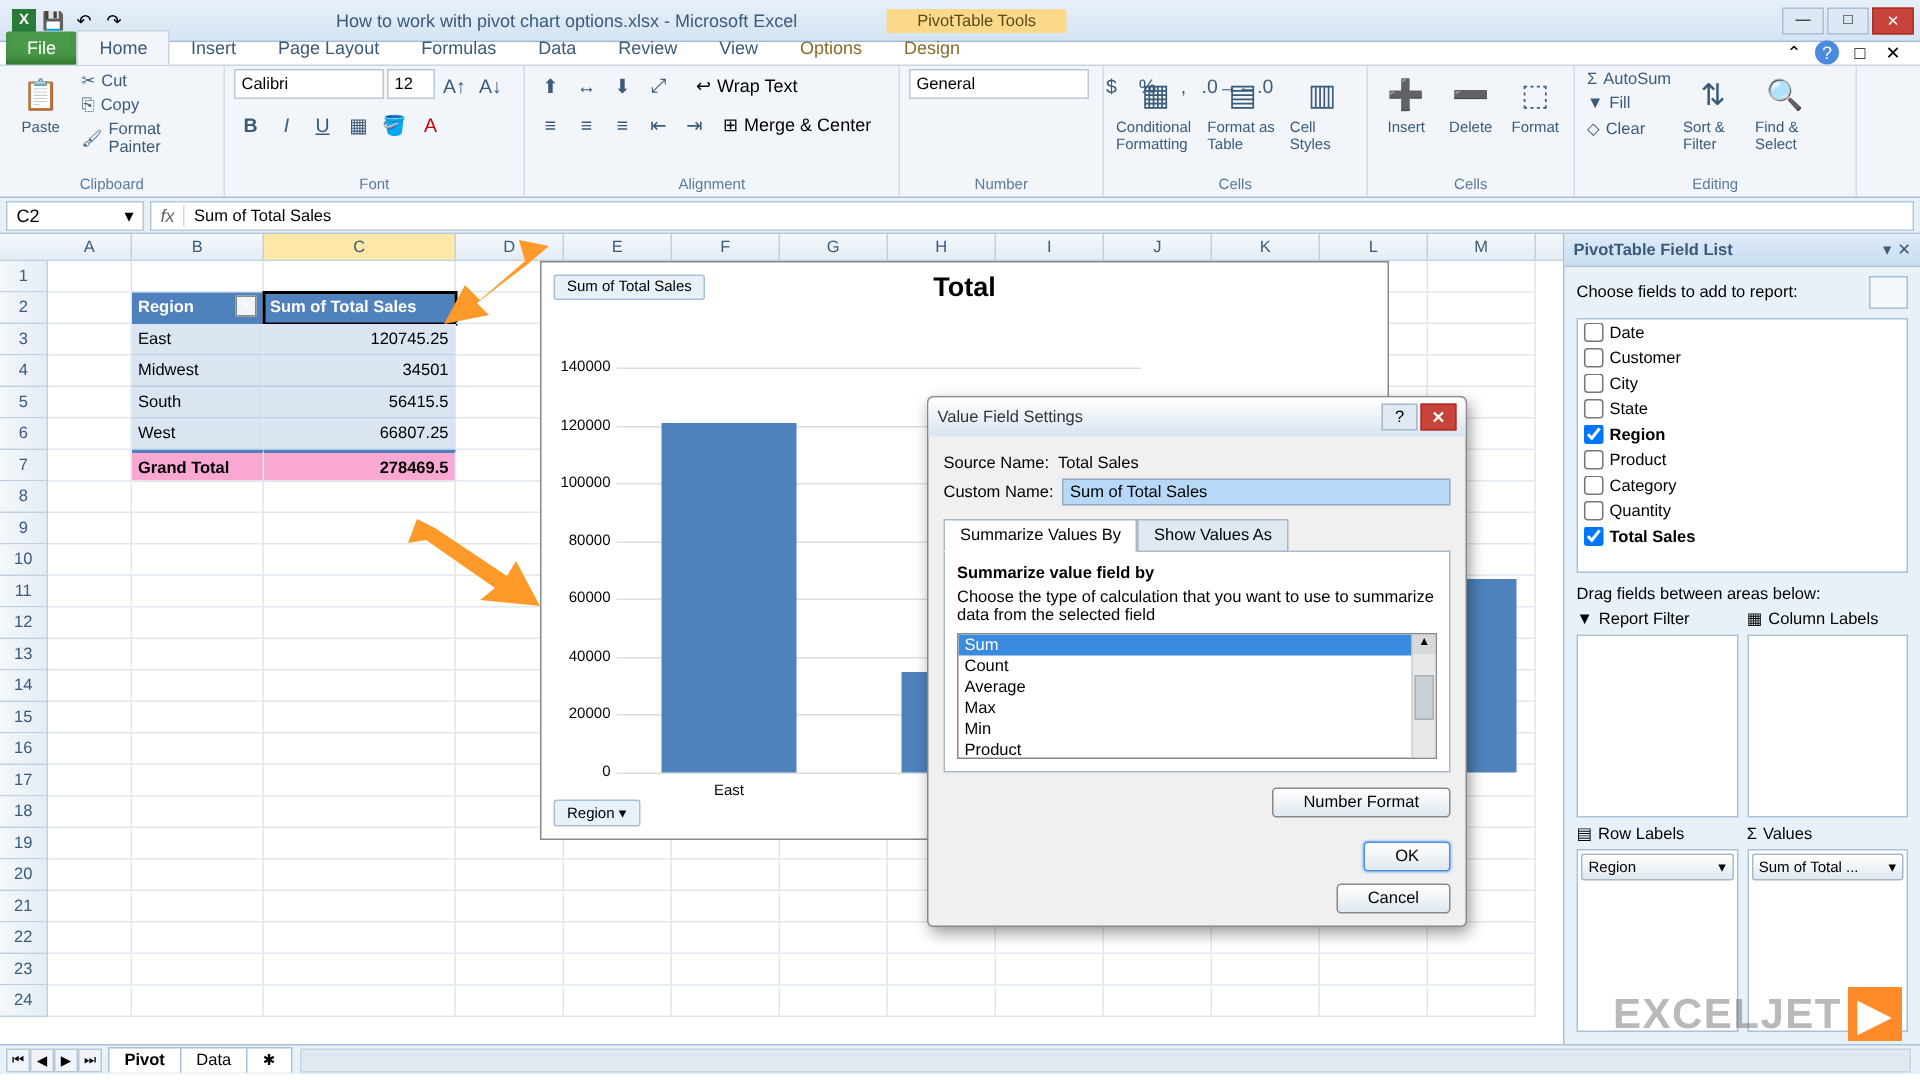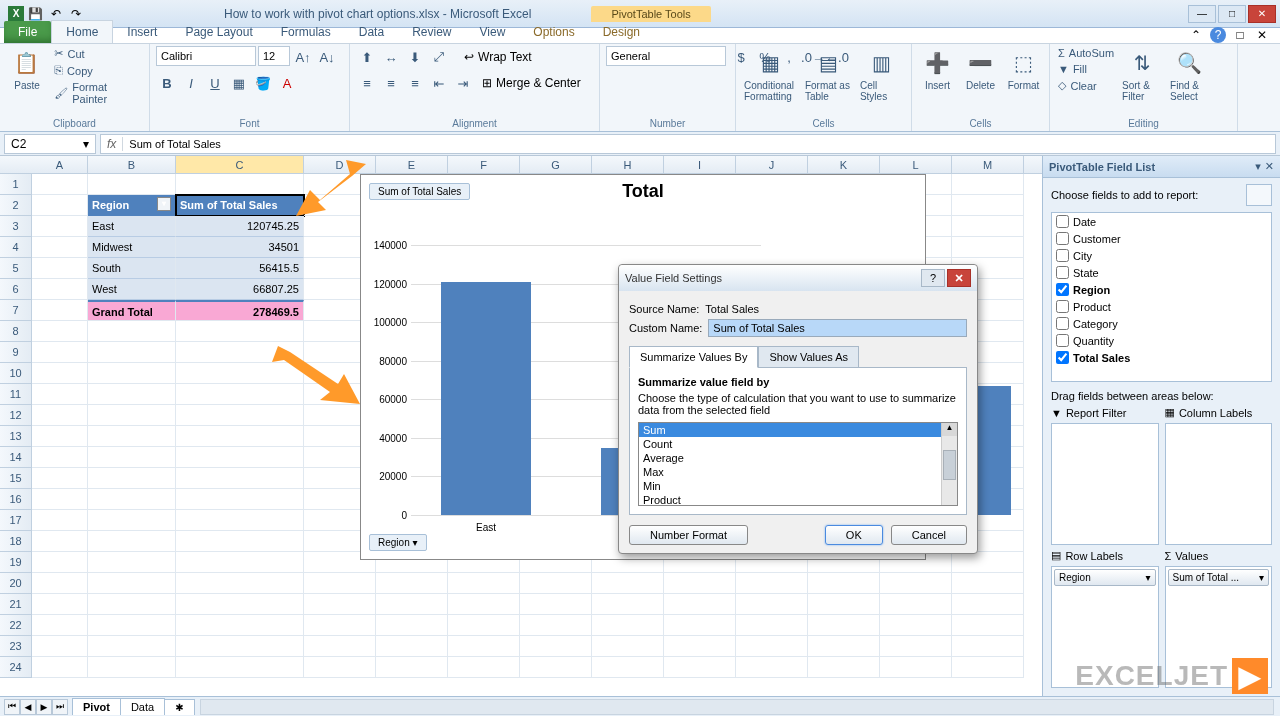--- a/index.html
+++ b/index.html
@@ -95,21 +95,21 @@
 .d-tab { padding: 4px 10px; border: 1px solid #a8b8c8; background: #e0e8f0; font-size: 11px; position: relative; top: 1px; }
 .d-tab.active { background: #fff; border-bottom-color: #fff; }
 .d-panel { border: 1px solid #a8b8c8; background: #fff; padding: 8px; }
 .d-panel .heading { font-weight: bold; margin-bottom: 4px; }
 .d-list { border: 1px solid #888; height: 84px; overflow: hidden; position: relative; }
 .d-list .item { padding: 1px 4px; font-size: 11px; }
 .d-list .item.sel { background: #3a8adf; color: #fff; }
 .d-list .scrollbar { position: absolute; right: 0; top: 0; bottom: 0; width: 16px; background: #e8e8e8; border-left: 1px solid #ccc; }
 .d-list .scrollbar .thumb { background: #c8d0d8; border: 1px solid #a8b0b8; height: 30px; margin: 14px 1px 0; }
 .d-list .scrollbar .arr { height: 13px; text-align: center; font-size: 8px; background: #d8d8d8; }
-.d-buttons { display: flex; gap: 8px; margin-top: 10px; align-items: flex-end; }
+.d-buttons { display: flex; gap: 8px; margin-top: 10px; align-items: flex-end; flex-direction: column; }
 .d-btn { padding: 3px 20px; border: 1px solid #888; background: linear-gradient(#fff, #e0e8f0); font-size: 11px; border-radius: 3px; }
 .d-btn.primary { border-color: #4a8adf; box-shadow: 0 0 2px #6aa8f0; }
 
 
 .fieldlist { width: 238px; background: #e8f0f8; border-left: 1px solid #a8c0d8; display: flex; flex-direction: column; }
 .fl-title { background: linear-gradient(#e0ecf8, #c8dcf0); padding: 4px 6px; font-size: 11px; font-weight: bold; color: #3a5a7a; display: flex; align-items: center; border-bottom: 1px solid #a8c0d8; }
 .fl-title .fl-ctl { margin-left: auto; display: flex; gap: 4px; font-weight: normal; }
 .fl-sub { padding: 6px 8px; font-size: 11px; display: flex; align-items: center; gap: 4px; }
 .fl-sub .layout-btn { width: 26px; height: 22px; border: 1px solid #a8c0d8; background: #f4f8fc; margin-left: auto; }
 .fl-fields { flex: 0 0 170px; background: #fff; border: 1px solid #a8c0d8; margin: 0 8px; overflow: auto; }

